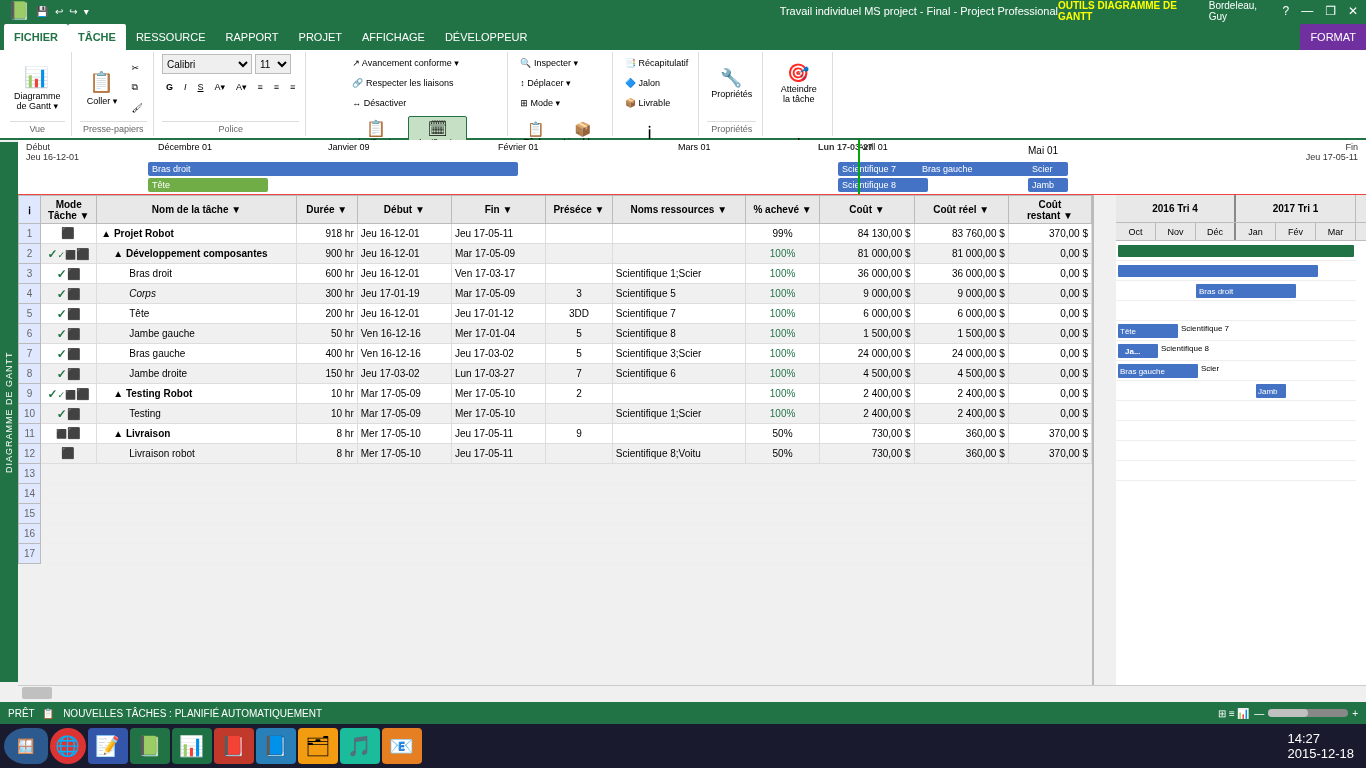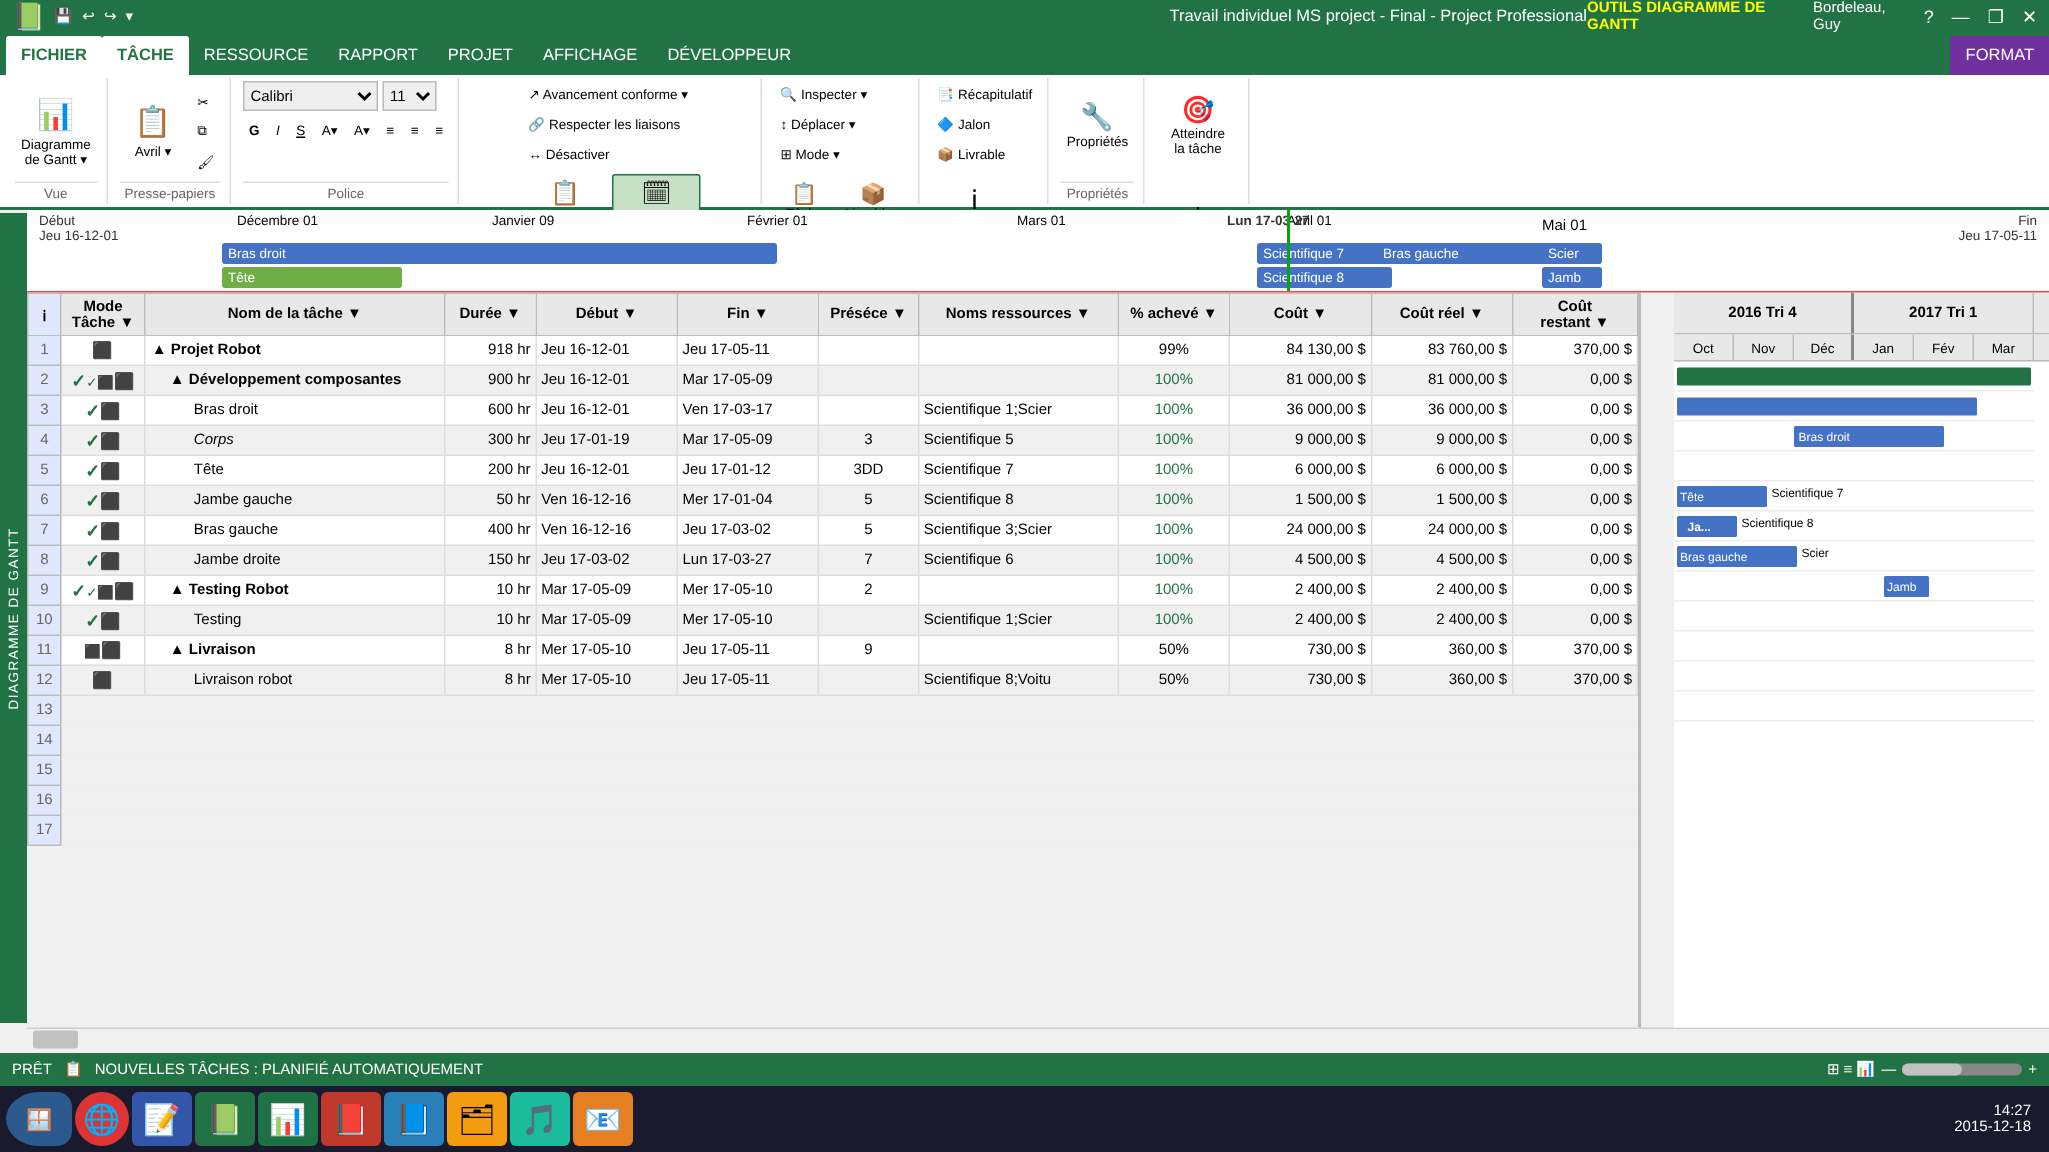--- a/index.html
+++ b/index.html
@@ -260,21 +260,21 @@
       height: 36px;
       border-radius: 4px;
       display: flex;
       align-items: center;
       justify-content: center;
       cursor: pointer;
       font-size: 20px;
       border: none;
     }
     .taskbar-start { background: #2d5a8e; border-radius: 50% 10px 10px 50%; width: 44px; }
-    .time-display { margin-left: auto; color: white; font-size: 10px; text-align: right; padding-right: 8px; }
+    .time-display { margin-left: auto; color: white; font-size: 13px; padding-right: 8px; }
 
     
     #hscroll {
       height: 14px;
       background: #f0f0f0;
       border-top: 1px solid #ccc;
       display: flex;
       align-items: center;
     }
 
@@ -353,21 +353,21 @@
       </button>
     </div>
     <div class="ribbon-group-label">Vue</div>
   </div>
 
   <div class="ribbon-group">
     <div class="ribbon-group-content">
       <div style="display:flex;flex-direction:column;">
         <button class="ribbon-btn" style="height:58px;min-width:45px;">
           <div class="icon">📋</div>
-          <div style="font-size:9px;">Avril ▾</div>
+          <div style="font-size:9px;">Coller ▾</div>
         </button>
       </div>
       <div class="vstack">
         <button class="ribbon-btn-small">✂ </button>
         <button class="ribbon-btn-small">⧉ </button>
         <button class="ribbon-btn-small">🖌 </button>
       </div>
     </div>
     <div class="ribbon-group-label">Presse-papiers</div>
   </div>

